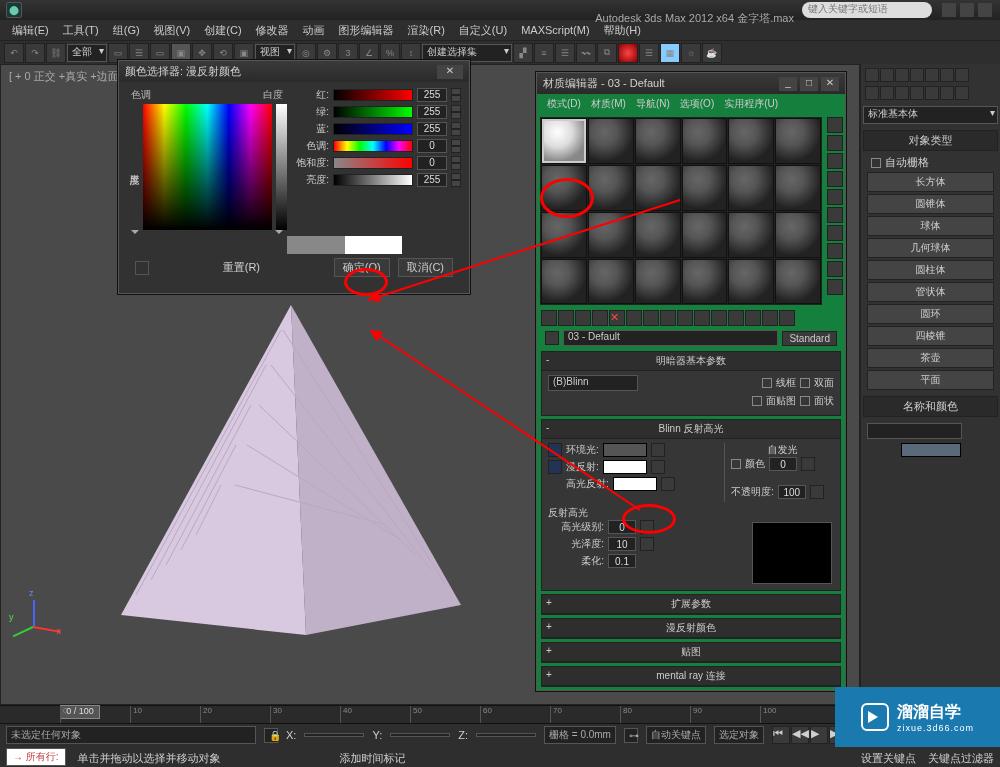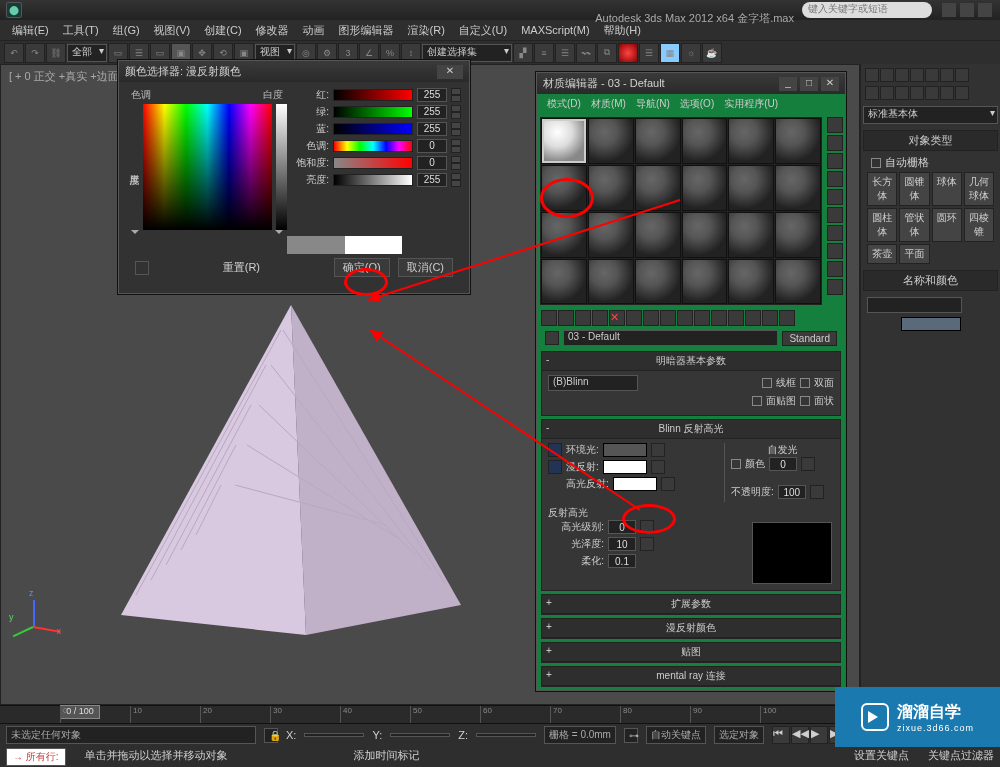--- a/index.html
+++ b/index.html
@@ -25,21 +25,21 @@
 .axis-gizmo .xlab{color:#ff5555;position:absolute;bottom:-2px;right:-6px;font-size:9px;}
 .axis-gizmo .y { position:absolute;bottom:6px;left:18px;width:22px;height:2px;background:#33cc33;transform-origin:left;transform:rotate(155deg);}
 .axis-gizmo .ylab{color:#55dd55;position:absolute;bottom:12px;left:-6px;font-size:9px;}
 .pyramid-container { position: absolute; top: 240px; left: 110px; width: 360px; height: 340px; }
 .pyramid-container svg { width: 100%; height: 100%; }
 
 .right-panel { position: absolute; right: 0; top: 64px; width: 140px; bottom: 62px; background: #323232; border-left: 1px solid #222; padding: 2px; }
 .right-panel .icon-row { display:flex; gap:1px; flex-wrap:wrap; padding:2px; }
 .right-panel .icon-row .tb-btn{width:14px;height:14px;}
 .right-panel .section-title { background:#2a2a2a;border:1px solid #222;text-align:center;padding:2px;margin:6px 0 2px;color:#ccc;}
-.right-panel .grid2 { display:grid;grid-template-columns:1fr 1fr 1fr 1fr;gap:2px;padding:0 4px;}
+.right-panel .grid2 { display:grid;grid-template-columns:1fr;gap:2px;padding:0 4px;}
 .right-panel .grid2 .cell { background:#444;border:1px solid #222;text-align:center;padding:2px;font-size:10px;}
 .right-panel .cb-row{display:flex;align-items:center;padding:2px 8px;}
 .right-panel .cb{width:10px;height:10px;border:1px solid #888;margin-right:4px;}
 .right-panel .big-swatch{width:60px;height:14px;background:#5a6a7a;border:1px solid #000;margin:4px auto;}
 
 .color-picker { position: absolute; top: 60px; left: 118px; width: 352px; background: #323232; border: 1px solid #555; box-shadow: 0 0 0 1px #111; z-index: 20; }
 .cp-header { background: linear-gradient(#3a3a3a,#2a2a2a); padding: 3px 6px; display:flex; align-items:center;}
 .cp-header .close{ margin-left:auto; width:26px; height:14px; background:#444; text-align:center; color:#ccc; font-size:10px;}
 .cp-body { padding: 6px 8px 8px; }
 .cp-row1 { display:flex; align-items:flex-start; }
@@ -97,21 +97,21 @@
 .rb-row .sq{width:14px;height:14px;background:#3a3a3a;border:1px solid #222;}
 .black-box{width:80px;height:62px;background:#000;border:1px solid #555;float:right;margin:2px 2px 2px 6px;}
 
 .timeline { position:absolute; left:0; right:0; bottom:0; height:62px; background:#2e2e2e; border-top:1px solid #111; }
 .tl-ruler{height:18px;background:#2a2a2a;border-bottom:1px solid #111;position:relative;padding-left:60px;}
 .tl-ruler .mark{position:absolute;top:0;height:100%;border-left:1px solid #555;font-size:8px;color:#888;padding-left:2px;}
 .tl-frame{position:absolute;left:60px;top:-1px;width:40px;height:14px;background:#555;border:1px solid #888;color:#ddd;font-size:9px;text-align:center;}
 .tl-status{display:flex;align-items:center;padding:2px 6px;gap:8px;height:22px;}
 .tl-status .box{background:#222;border:1px solid #555;padding:1px 4px;font-size:10px;color:#aaa;}
 .tl-status .coord{width:60px;}
-.tl-bottom{display:flex;align-items:flex-start;padding:2px 6px;gap:19px;height:22px;}
+.tl-bottom{display:flex;align-items:flex-end;padding:2px 6px;gap:12px;height:22px;}
 .tl-bottom .btn{background:#fff;border:1px solid #555;padding:1px 6px;color:#c04040;font-size:10px;}
 .play-btns{display:flex;gap:1px;}
 .play-btns .pb{width:18px;height:18px;background:#3a3a3a;border:1px solid #222;}
 
 .watermark{position:absolute;right:0;bottom:20px;width:165px;height:60px;background:#1a7ab0;display:flex;align-items:center;justify-content:center;gap:8px;z-index:25;}
 .watermark .play{width:28px;height:28px;border:2px solid #fff;border-radius:6px;display:flex;align-items:center;justify-content:center;}
 .watermark .play div{width:0;height:0;border:6px solid transparent;border-left:10px solid #fff;margin-left:3px;}
 .watermark .txt{color:#fff;}
 .watermark .big{font-size:16px;font-weight:bold;}
 .watermark .small{font-size:9px;letter-spacing:1px;}

